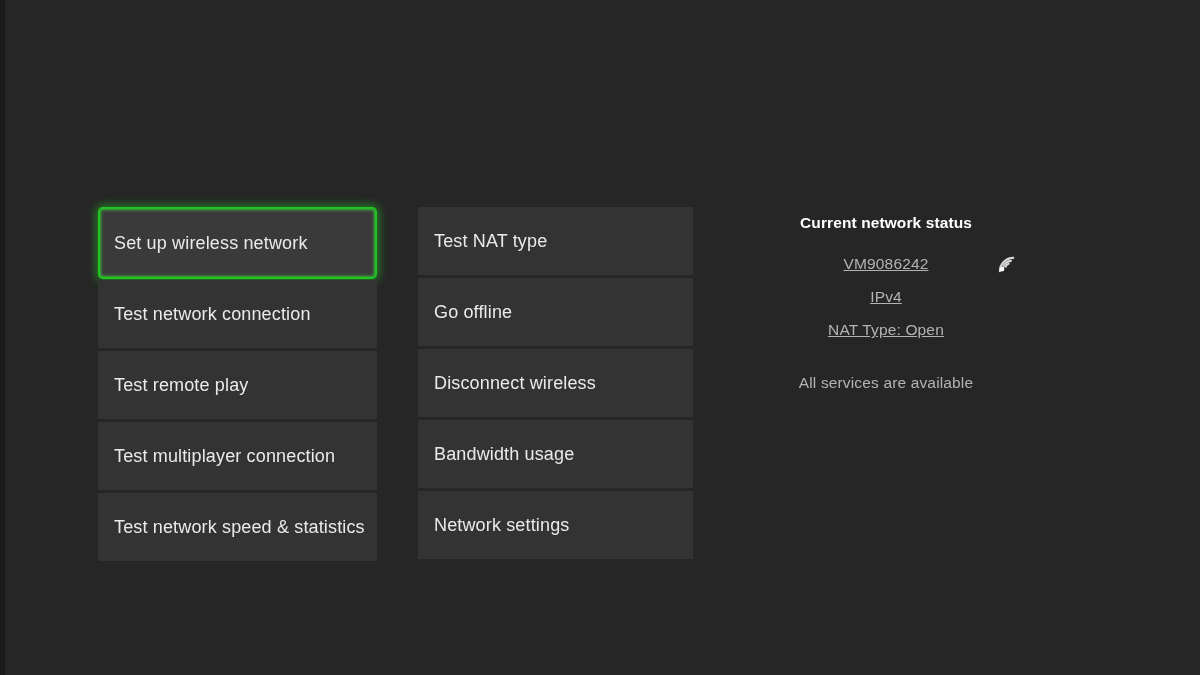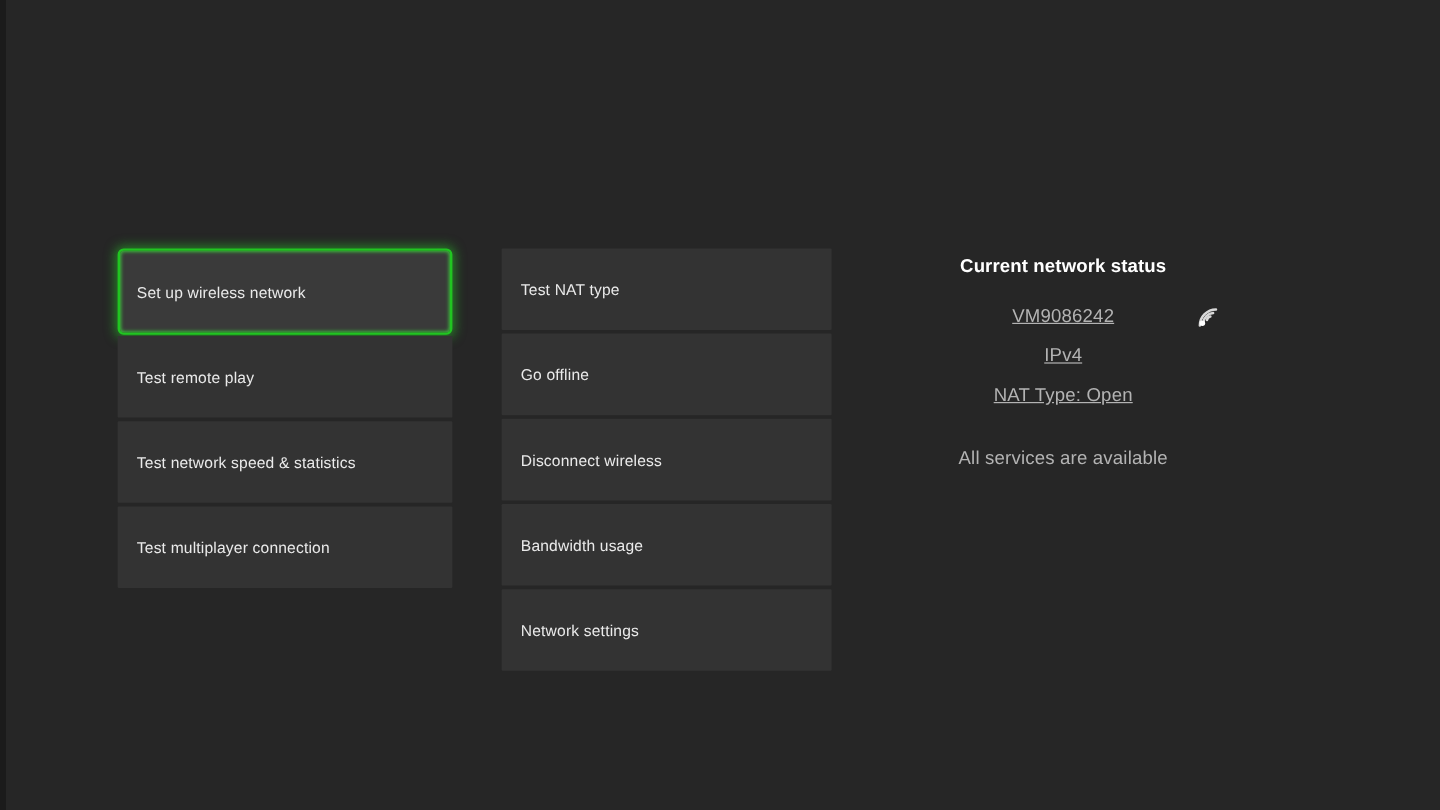--- a/index.html
+++ b/index.html
@@ -31,21 +31,21 @@
     position:relative;
     height:68px;
     background:#333333;
     margin-bottom:3px;
     display:flex;
     align-items:center;
     border-radius:1px;
   }
   .tile .tile-label {
     padding-left:16px;
-    font-size:13px;
+    font-size:18px;
     color:#eaeaea;
     letter-spacing:0.15px;
     white-space:nowrap;
   }
   .tile.focused {
     background:#3a3a3a;
     border:2px solid #21c521;
     border-radius:5px;
     box-shadow:0 0 9px 2px rgba(40,200,40,0.55),
                0 0 3px 1px rgba(60,230,60,0.75) inset;
@@ -92,27 +92,30 @@
 <body>
 
 <div id="screen">
 
 
   <div id="col-1" class="tile-col">
     <div class="tile focused">
       <span class="tile-label">Set up wireless network</span>
     </div>
     <div class="tile">
+      <span class="tile-label">Test network connection</span>
+    </div>
+    <div class="tile">
       <span class="tile-label">Test remote play</span>
     </div>
     <div class="tile">
-      <span class="tile-label">Test network speed &amp; statistics</span>
+      <span class="tile-label">Test multiplayer connection</span>
     </div>
     <div class="tile">
-      <span class="tile-label">Test multiplayer connection</span>
+      <span class="tile-label">Test network speed &amp; statistics</span>
     </div>
   </div>
 
   <div id="col-2" class="tile-col">
     <div class="tile">
       <span class="tile-label">Test NAT type</span>
     </div>
     <div class="tile">
       <span class="tile-label">Go offline</span>
     </div>

